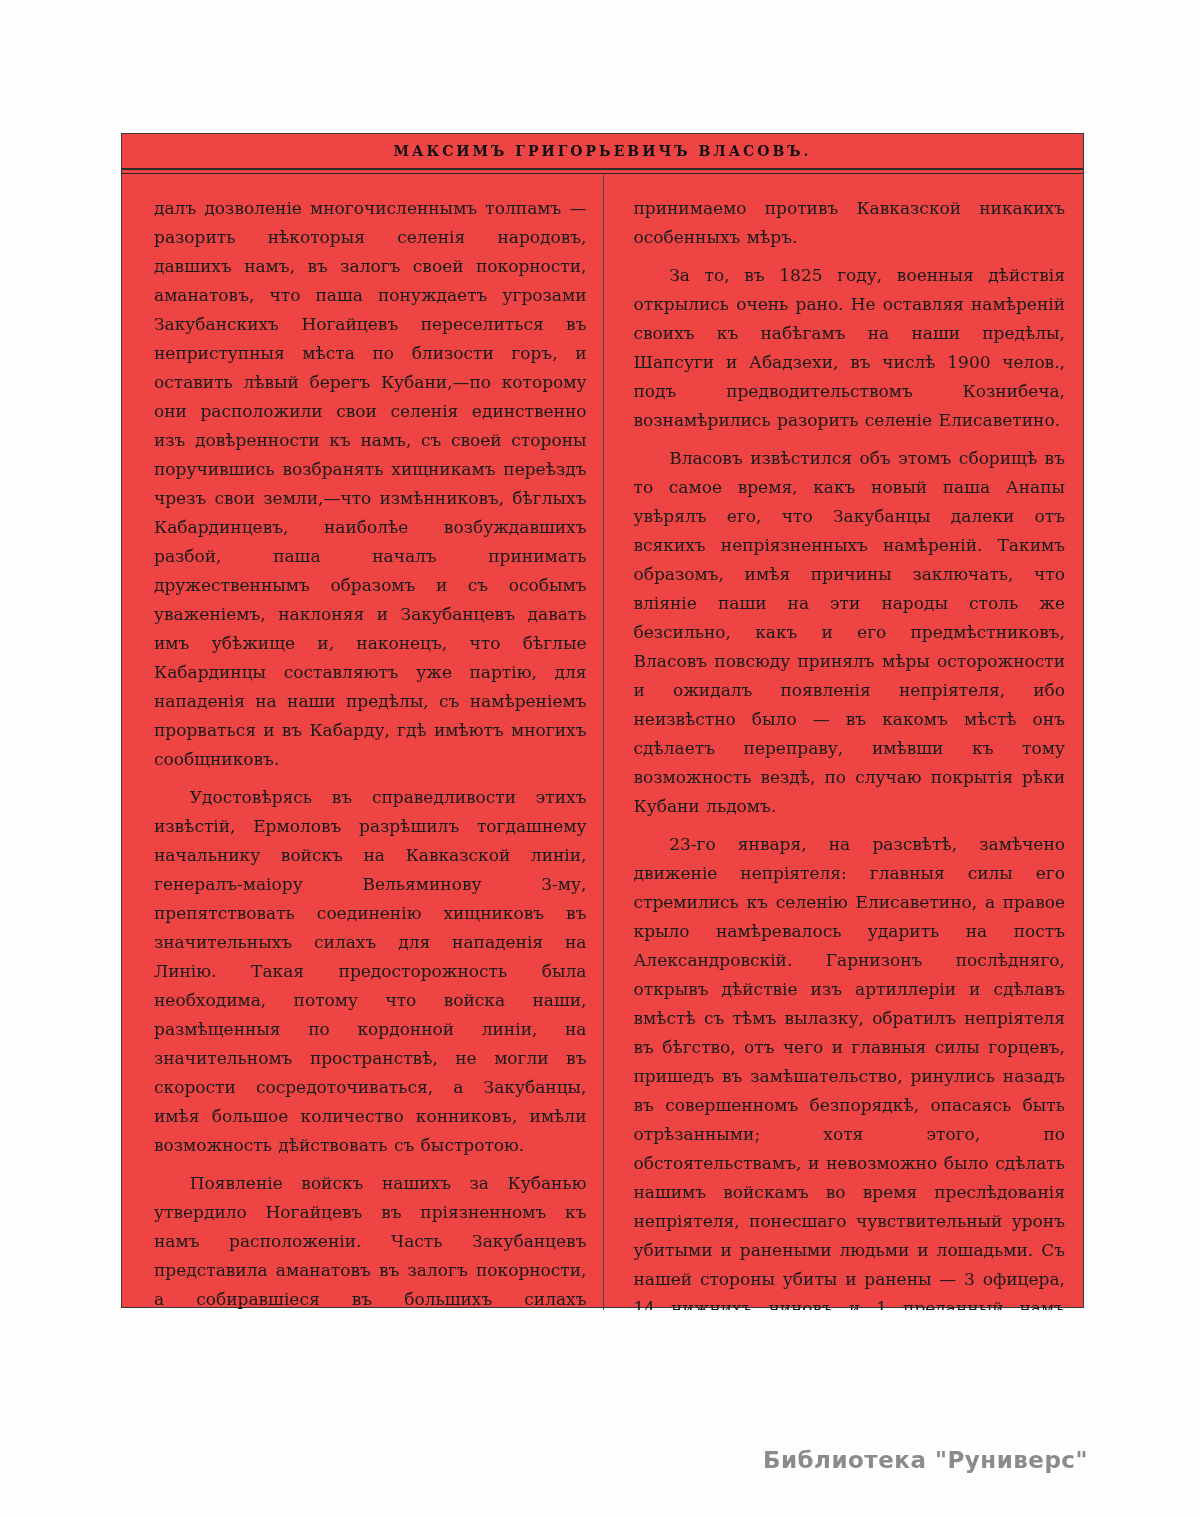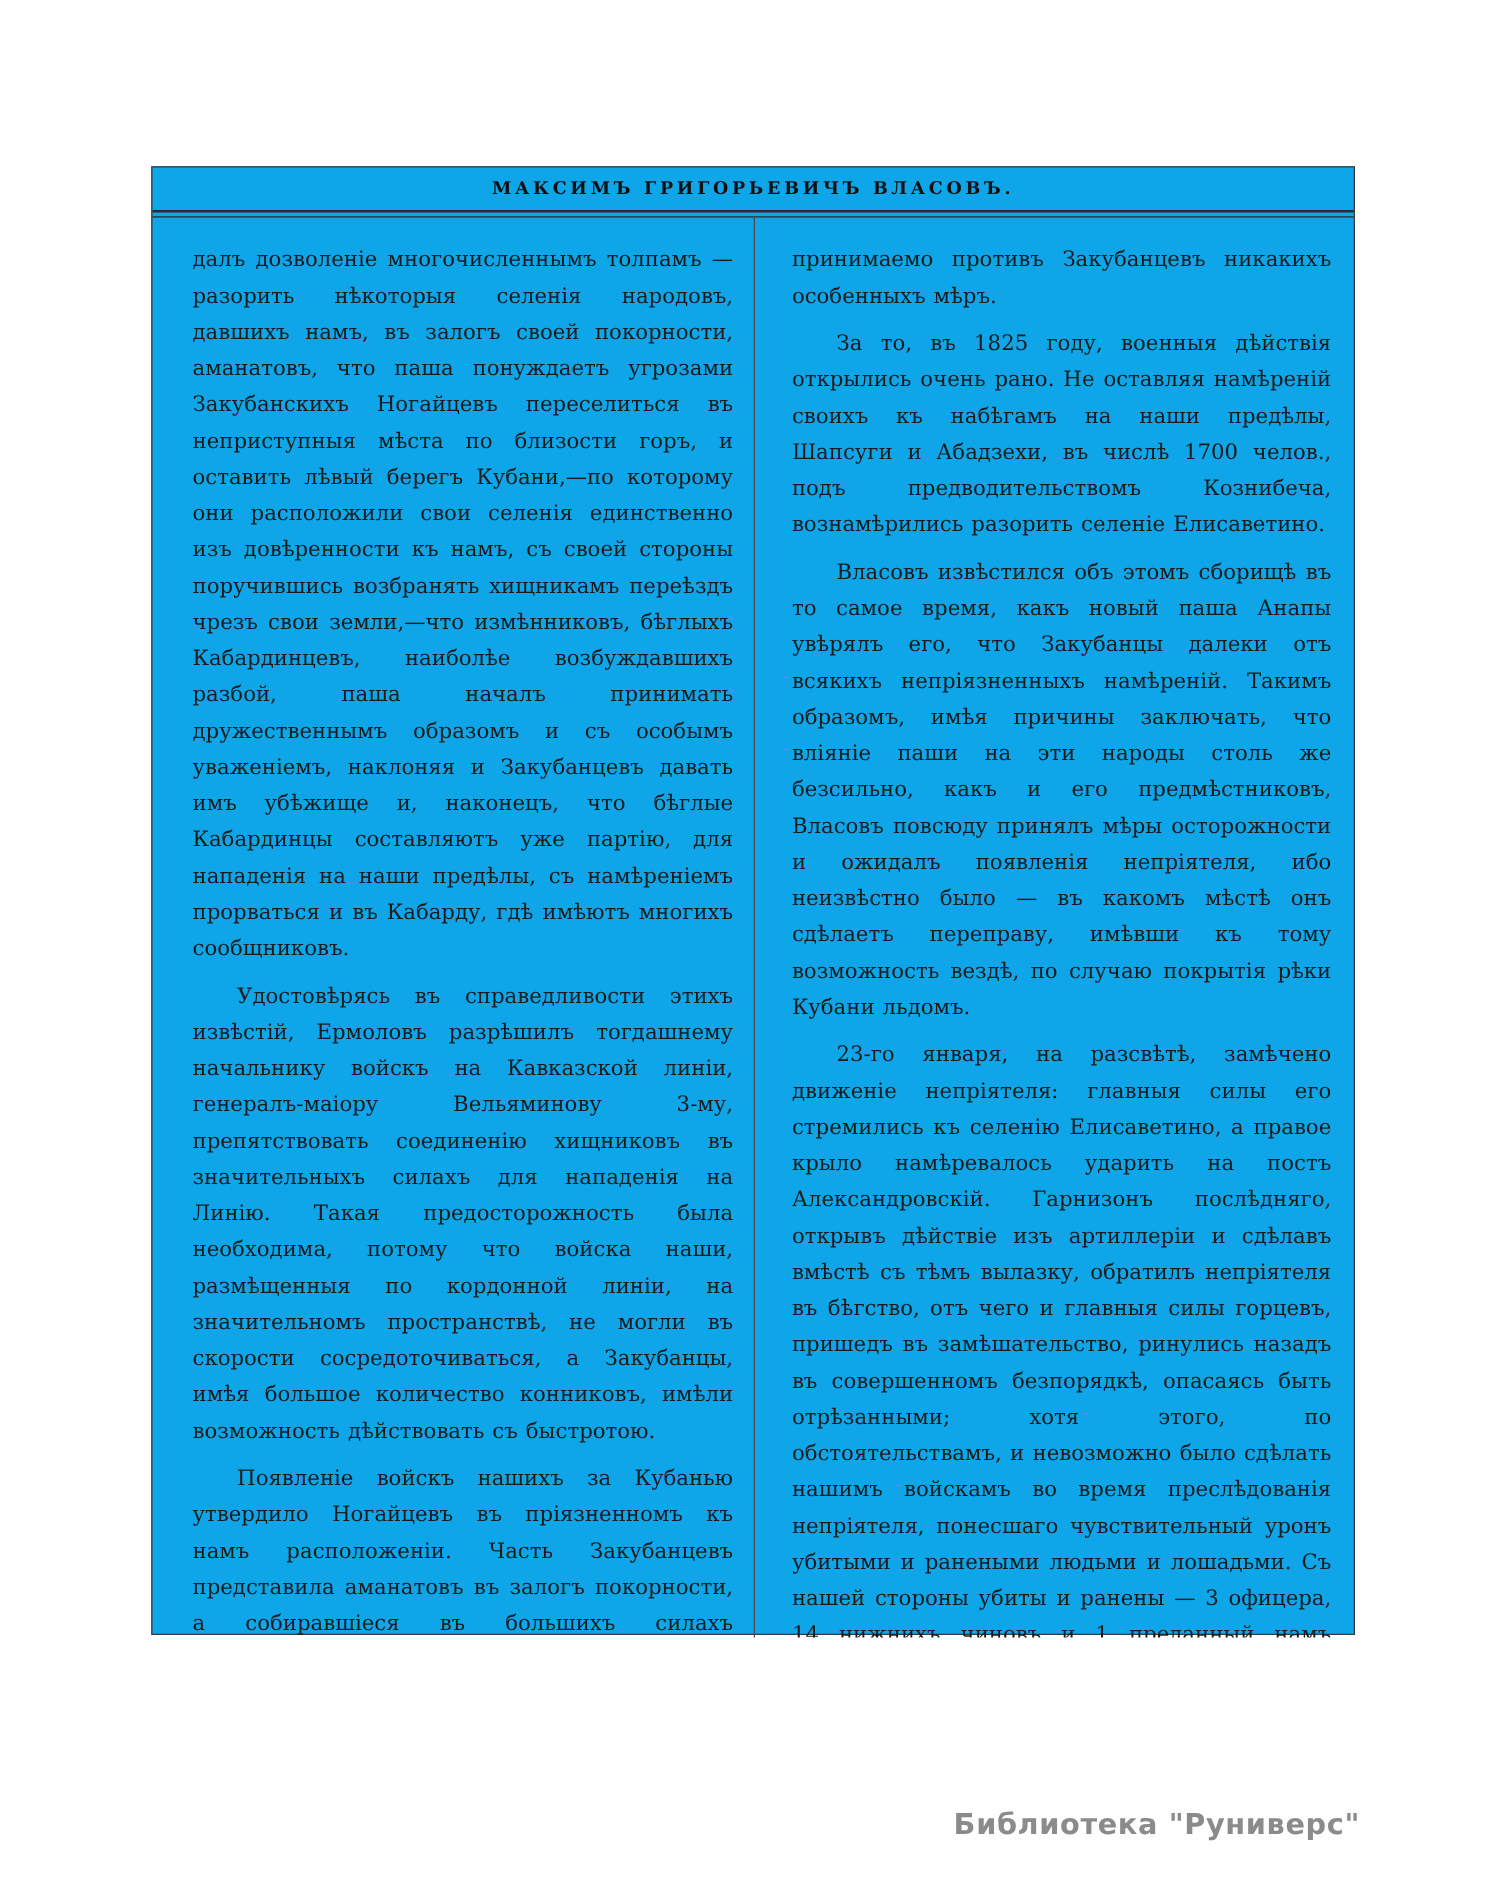--- a/index.html
+++ b/index.html
@@ -17,21 +17,21 @@
     overflow: hidden;
   }
   .frame {
     position: absolute;
     left: 121px;
     top: 133px;
     width: 963px;
     height: 1175px;
     border: 1.5px solid #3a3a3a;
     box-sizing: border-box;
-    background: #0ea5e9;
+    background: #ef4444;
   }
   .running-head {
     height: 34px;
     display: flex;
     align-items: center;
     justify-content: center;
     font-size: 14px;
     font-weight: bold;
     letter-spacing: 3px;
     color: #101010;
@@ -102,22 +102,22 @@
 
     <div class="double-rule"></div>
 
     <div class="body-columns">
       <div class="column left" id="left-column">
           <p class="">далъ дозволеніе многочисленнымъ толпамъ — разорить нѣкоторыя селенія народовъ, давшихъ намъ, въ залогъ своей покорности, аманатовъ, что паша понуждаетъ угрозами Закубанскихъ Ногайцевъ переселиться въ неприступныя мѣста по близости горъ, и оставить лѣвый берегъ Кубани,—по которому они расположили свои селенія единственно изъ довѣренности къ намъ, съ своей стороны поручившись возбранять хищникамъ переѣздъ чрезъ свои земли,—что измѣнниковъ, бѣглыхъ Кабардинцевъ, наиболѣе возбуждавшихъ разбой, паша началъ принимать дружественнымъ образомъ и съ особымъ уваженіемъ, наклоняя и Закубанцевъ давать имъ убѣжище и, наконецъ, что бѣглые Кабардинцы составляютъ уже партію, для нападенія на наши предѣлы, съ намѣреніемъ прорваться и въ Кабарду, гдѣ имѣютъ многихъ сообщниковъ.</p>
           <p class="indent">Удостовѣрясь въ справедливости этихъ извѣстій, Ермоловъ разрѣшилъ тогдашнему начальнику войскъ на Кавказской линіи, генералъ-маіору Вельяминову 3-му, препятствовать соединенію хищниковъ въ значительныхъ силахъ для нападенія на Линію. Такая предосторожность была необходима, потому что войска наши, размѣщенныя по кордонной линіи, на значительномъ пространствѣ, не могли въ скорости сосредоточиваться, а Закубанцы, имѣя большое количество конниковъ, имѣли возможность дѣйствовать съ быстротою.</p>
           <p class="indent">Появленіе войскъ нашихъ за Кубанью утвердило Ногайцевъ въ пріязненномъ къ намъ расположеніи. Часть Закубанцевъ представила аманатовъ въ залогъ покорности, а собиравшіеся въ большихъ силахъ мятежники, разсѣялись, не осмѣливаясь предпринять ничего важнаго.</p>
         </div>
       <div class="column right" id="right-column">
-          <p class="">принимаемо противъ Закубанцевъ никакихъ особенныхъ мѣръ.</p>
-          <p class="indent">За то, въ 1825 году, военныя дѣйствія открылись очень рано. Не оставляя намѣреній своихъ къ набѣгамъ на наши предѣлы, Шапсуги и Абадзехи, въ числѣ 1700 челов., подъ предводительствомъ Кознибеча, вознамѣрились разорить селеніе Елисаветино.</p>
+          <p class="">принимаемо противъ Кавказской никакихъ особенныхъ мѣръ.</p>
+          <p class="indent">За то, въ 1825 году, военныя дѣйствія открылись очень рано. Не оставляя намѣреній своихъ къ набѣгамъ на наши предѣлы, Шапсуги и Абадзехи, въ числѣ 1900 челов., подъ предводительствомъ Кознибеча, вознамѣрились разорить селеніе Елисаветино.</p>
           <p class="indent">Власовъ извѣстился объ этомъ сборищѣ въ то самое время, какъ новый паша Анапы увѣрялъ его, что Закубанцы далеки отъ всякихъ непріязненныхъ намѣреній. Такимъ образомъ, имѣя причины заключать, что вліяніе паши на эти народы столь же безсильно, какъ и его предмѣстниковъ, Власовъ повсюду принялъ мѣры осторожности и ожидалъ появленія непріятеля, ибо неизвѣстно было — въ какомъ мѣстѣ онъ сдѣлаетъ переправу, имѣвши къ тому возможность вездѣ, по случаю покрытія рѣки Кубани льдомъ.</p>
           <p class="indent">23-го января, на разсвѣтѣ, замѣчено движеніе непріятеля: главныя силы его стремились къ селенію Елисаветино, а правое крыло намѣревалось ударить на постъ Александровскій. Гарнизонъ послѣдняго, открывъ дѣйствіе изъ артиллеріи и сдѣлавъ вмѣстѣ съ тѣмъ вылазку, обратилъ непріятеля въ бѣгство, отъ чего и главныя силы горцевъ, пришедъ въ замѣшательство, ринулись назадъ въ совершенномъ безпорядкѣ, опасаясь быть отрѣзанными; хотя этого, по обстоятельствамъ, и невозможно было сдѣлать нашимъ войскамъ во время преслѣдованія непріятеля, понесшаго чувствительный уронъ убитыми и ранеными людьми и лошадьми. Съ нашей стороны убиты и ранены — 3 офицера, 14 нижнихъ чиновъ и 1 преданный намъ черкесъ.</p>
           <p class="indent">Это новое предпріятіе Закубанцевъ служило доказательствомъ, что, при всѣхъ нашихъ кроткихъ мѣрахъ и удержаніи войскъ отъ движеній, невозможно было ожидать добраго сосѣдства отъ народовъ, пріобыкшихъ къ безпокойствамъ и дерзкихъ въ предпріятіяхъ, какъ скоро находятъ къ тому малѣйшее удобство. Одна только мѣра оказывалась дѣйствительною противъ нихъ, это — сила оружія.</p>
         </div>
     </div>
 
   </div>
 
 
   <div class="watermark">Библиотека "Руниверс"</div>

